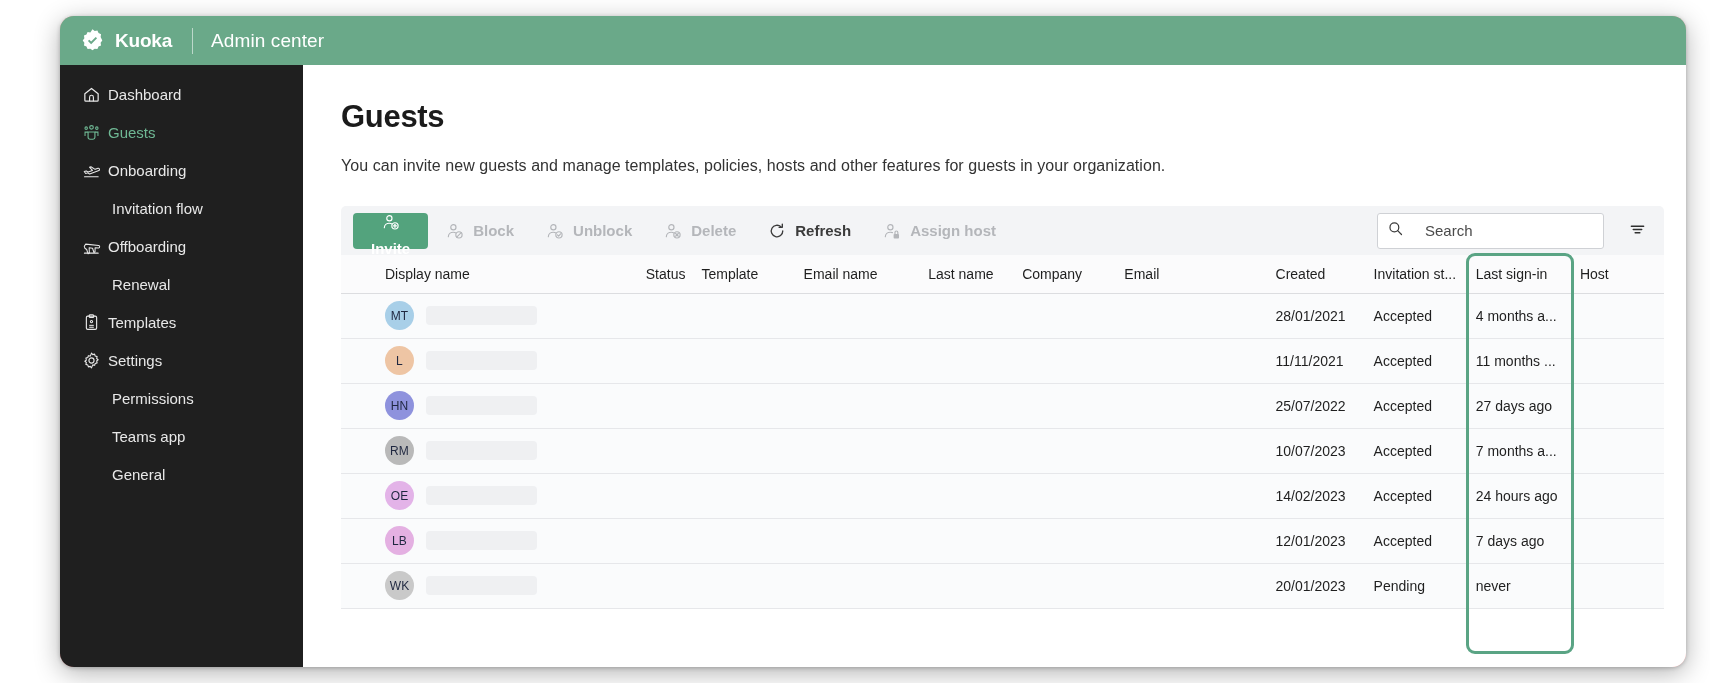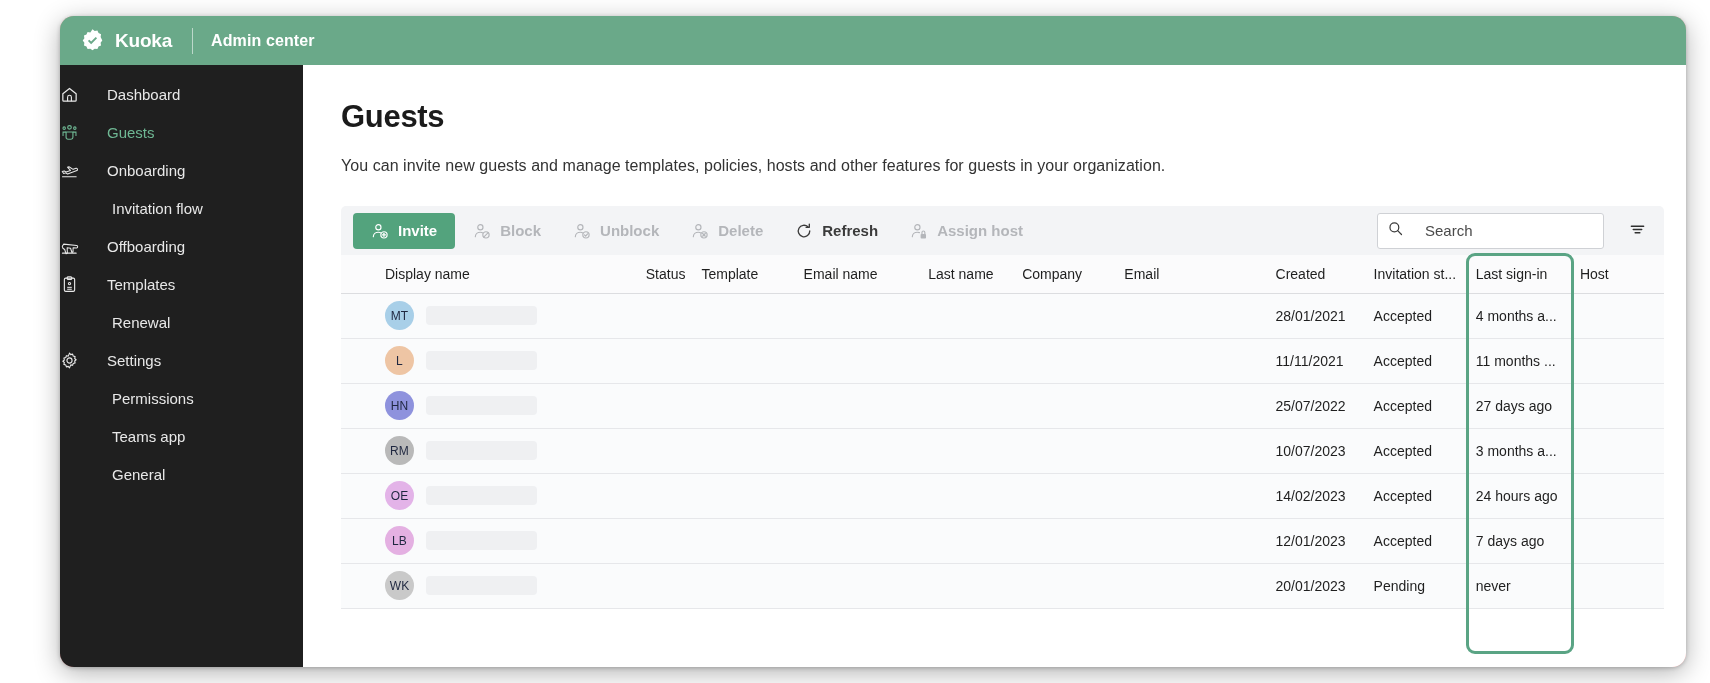--- a/index.html
+++ b/index.html
@@ -52,40 +52,40 @@
     letter-spacing: -0.2px;
   }
   .topbar-sep {
     width: 1px;
     height: 26px;
     background: rgba(255,255,255,0.55);
     margin: 0 18px 0 20px;
   }
   .topbar-sub {
     color: #ffffff;
-    font-size: 16px;
+    font-size: 19px;
     letter-spacing: 0.1px;
-    font-weight: bold;
   }
 
   
   .body-row { display: flex; height: 602px; }
 
   
   .sidebar {
     width: 243px;
     background: #1f1f1f;
     flex: 0 0 243px;
     padding-top: 10px;
   }
   .nav-item {
     display: flex;
     align-items: center;
     height: 38px;
-    gap: 28px;
+    padding-left: 22px;
+    gap: 7px;
     color: #e8e8e8;
     font-size: 15px;
     cursor: default;
   }
   .nav-item.sub { padding-left: 52px; gap: 0; text-align: right; }
   .nav-item.active { color: #6fb894; }
   .nav-icon {
     width: 19px; height: 19px;
     display: inline-flex; align-items: center; justify-content: center;
     flex: 0 0 19px;
@@ -139,20 +139,21 @@
     border: none;
     color: #3b3b3b;
     font-family: inherit;
     cursor: pointer;
     white-space: nowrap;
   }
   .tb-btn.primary {
     background: #53a37d;
     color: #ffffff;
     padding: 0 18px;
+    flex-direction: column;
   }
   .tb-btn.disabled { color: #b4b6ba; cursor: default; }
   .tb-icon { width: 18px; height: 18px; display: inline-flex; flex: 0 0 18px; }
   .tb-icon svg { display: block; }
   .tb-spacer { flex: 1 1 auto; }
 
   .search-box {
     width: 227px;
     height: 36px;
     background: #ffffff;
@@ -307,34 +308,34 @@
           </div>
           <div class="nav-item">
             <span class="nav-icon">
               <svg width="19" height="19" viewBox="0 0 20 20">
                 <path d="M2.6 8.1l.2 2.2 1.6 1.7.5 4.8 1.5-.6.9-5.4 3.4 1.2.5 4.7 1.3-.5.9-4L17 13a1.3 1.3 0 0 0 .6-2.5L4.6 6.3z" fill="none" stroke="currentColor" stroke-width="1.1" stroke-linejoin="round" transform="rotate(-12 10 10)"></path>
                 <line x1="2.6" y1="17" x2="17" y2="17" stroke="currentColor" stroke-width="1.2" stroke-linecap="round"></line>
               </svg>
             </span>
             <span class="nav-label">Offboarding</span>
           </div>
+          <div class="nav-item sub">
+            <span class="nav-label">Renewal</span>
+          </div>
           <div class="nav-item">
             <span class="nav-icon">
               <svg width="19" height="19" viewBox="0 0 20 20">
                 <rect x="4.6" y="3.3" width="10.8" height="14" rx="1.4" fill="none" stroke="currentColor" stroke-width="1.2"></rect>
                 <rect x="7.6" y="1.8" width="4.8" height="2.9" rx="1" fill="none" stroke="currentColor" stroke-width="1.2"></rect>
                 <circle cx="10" cy="9" r="1.2" fill="none" stroke="currentColor" stroke-width="1.1"></circle>
                 <line x1="7.6" y1="13" x2="12.4" y2="13" stroke="currentColor" stroke-width="1.1"></line>
                 <line x1="7.6" y1="15" x2="12.4" y2="15" stroke="currentColor" stroke-width="1.1"></line>
               </svg>
             </span>
             <span class="nav-label">Templates</span>
-          </div>
-          <div class="nav-item sub">
-            <span class="nav-label">Renewal</span>
           </div>
           <div class="nav-item">
             <span class="nav-icon">
               <svg width="19" height="19" viewBox="0 0 20 20">
                 <circle cx="10" cy="10" r="2.7" fill="none" stroke="currentColor" stroke-width="1.2"></circle>
                 <path d="M10 2.2l1.3 1.6 2-.5.6 2 2 .6-.5 2 1.6 1.3-1.6 1.3.5 2-2 .6-.6 2-2-.5L10 17.8l-1.3-1.6-2 .5-.6-2-2-.6.5-2L3 10.8l1.6-1.3-.5-2 2-.6.6-2 2 .5z" fill="none" stroke="currentColor" stroke-width="1.15" stroke-linejoin="round"></path>
               </svg>
             </span>
             <span class="nav-label">Settings</span>
           </div>
@@ -523,21 +524,21 @@
                     </div>
                   </td>
                   <td class="c-status"></td>
                   <td class="c-template"></td>
                   <td class="c-first"><span class="redact w-first"></span></td>
                   <td class="c-last"><span class="redact w-last"></span></td>
                   <td class="c-company"><span class="redact w-comp"></span></td>
                   <td class="c-email"><span class="redact w-email"></span></td>
                   <td class="c-created">10/07/2023</td>
                   <td class="c-inv">Accepted</td>
-                  <td class="c-sign">3 months a...</td>
+                  <td class="c-sign">7 months a...</td>
                   <td class="c-host"></td>
                 </tr>
                 <tr>
                   <td class="c-display">
                     <div class="name-cell">
                       <span class="avatar" style="background:#e3b3e8">OE</span>
                       <span class="redact w-name"></span>
                     </div>
                   </td>
                   <td class="c-status"></td>

